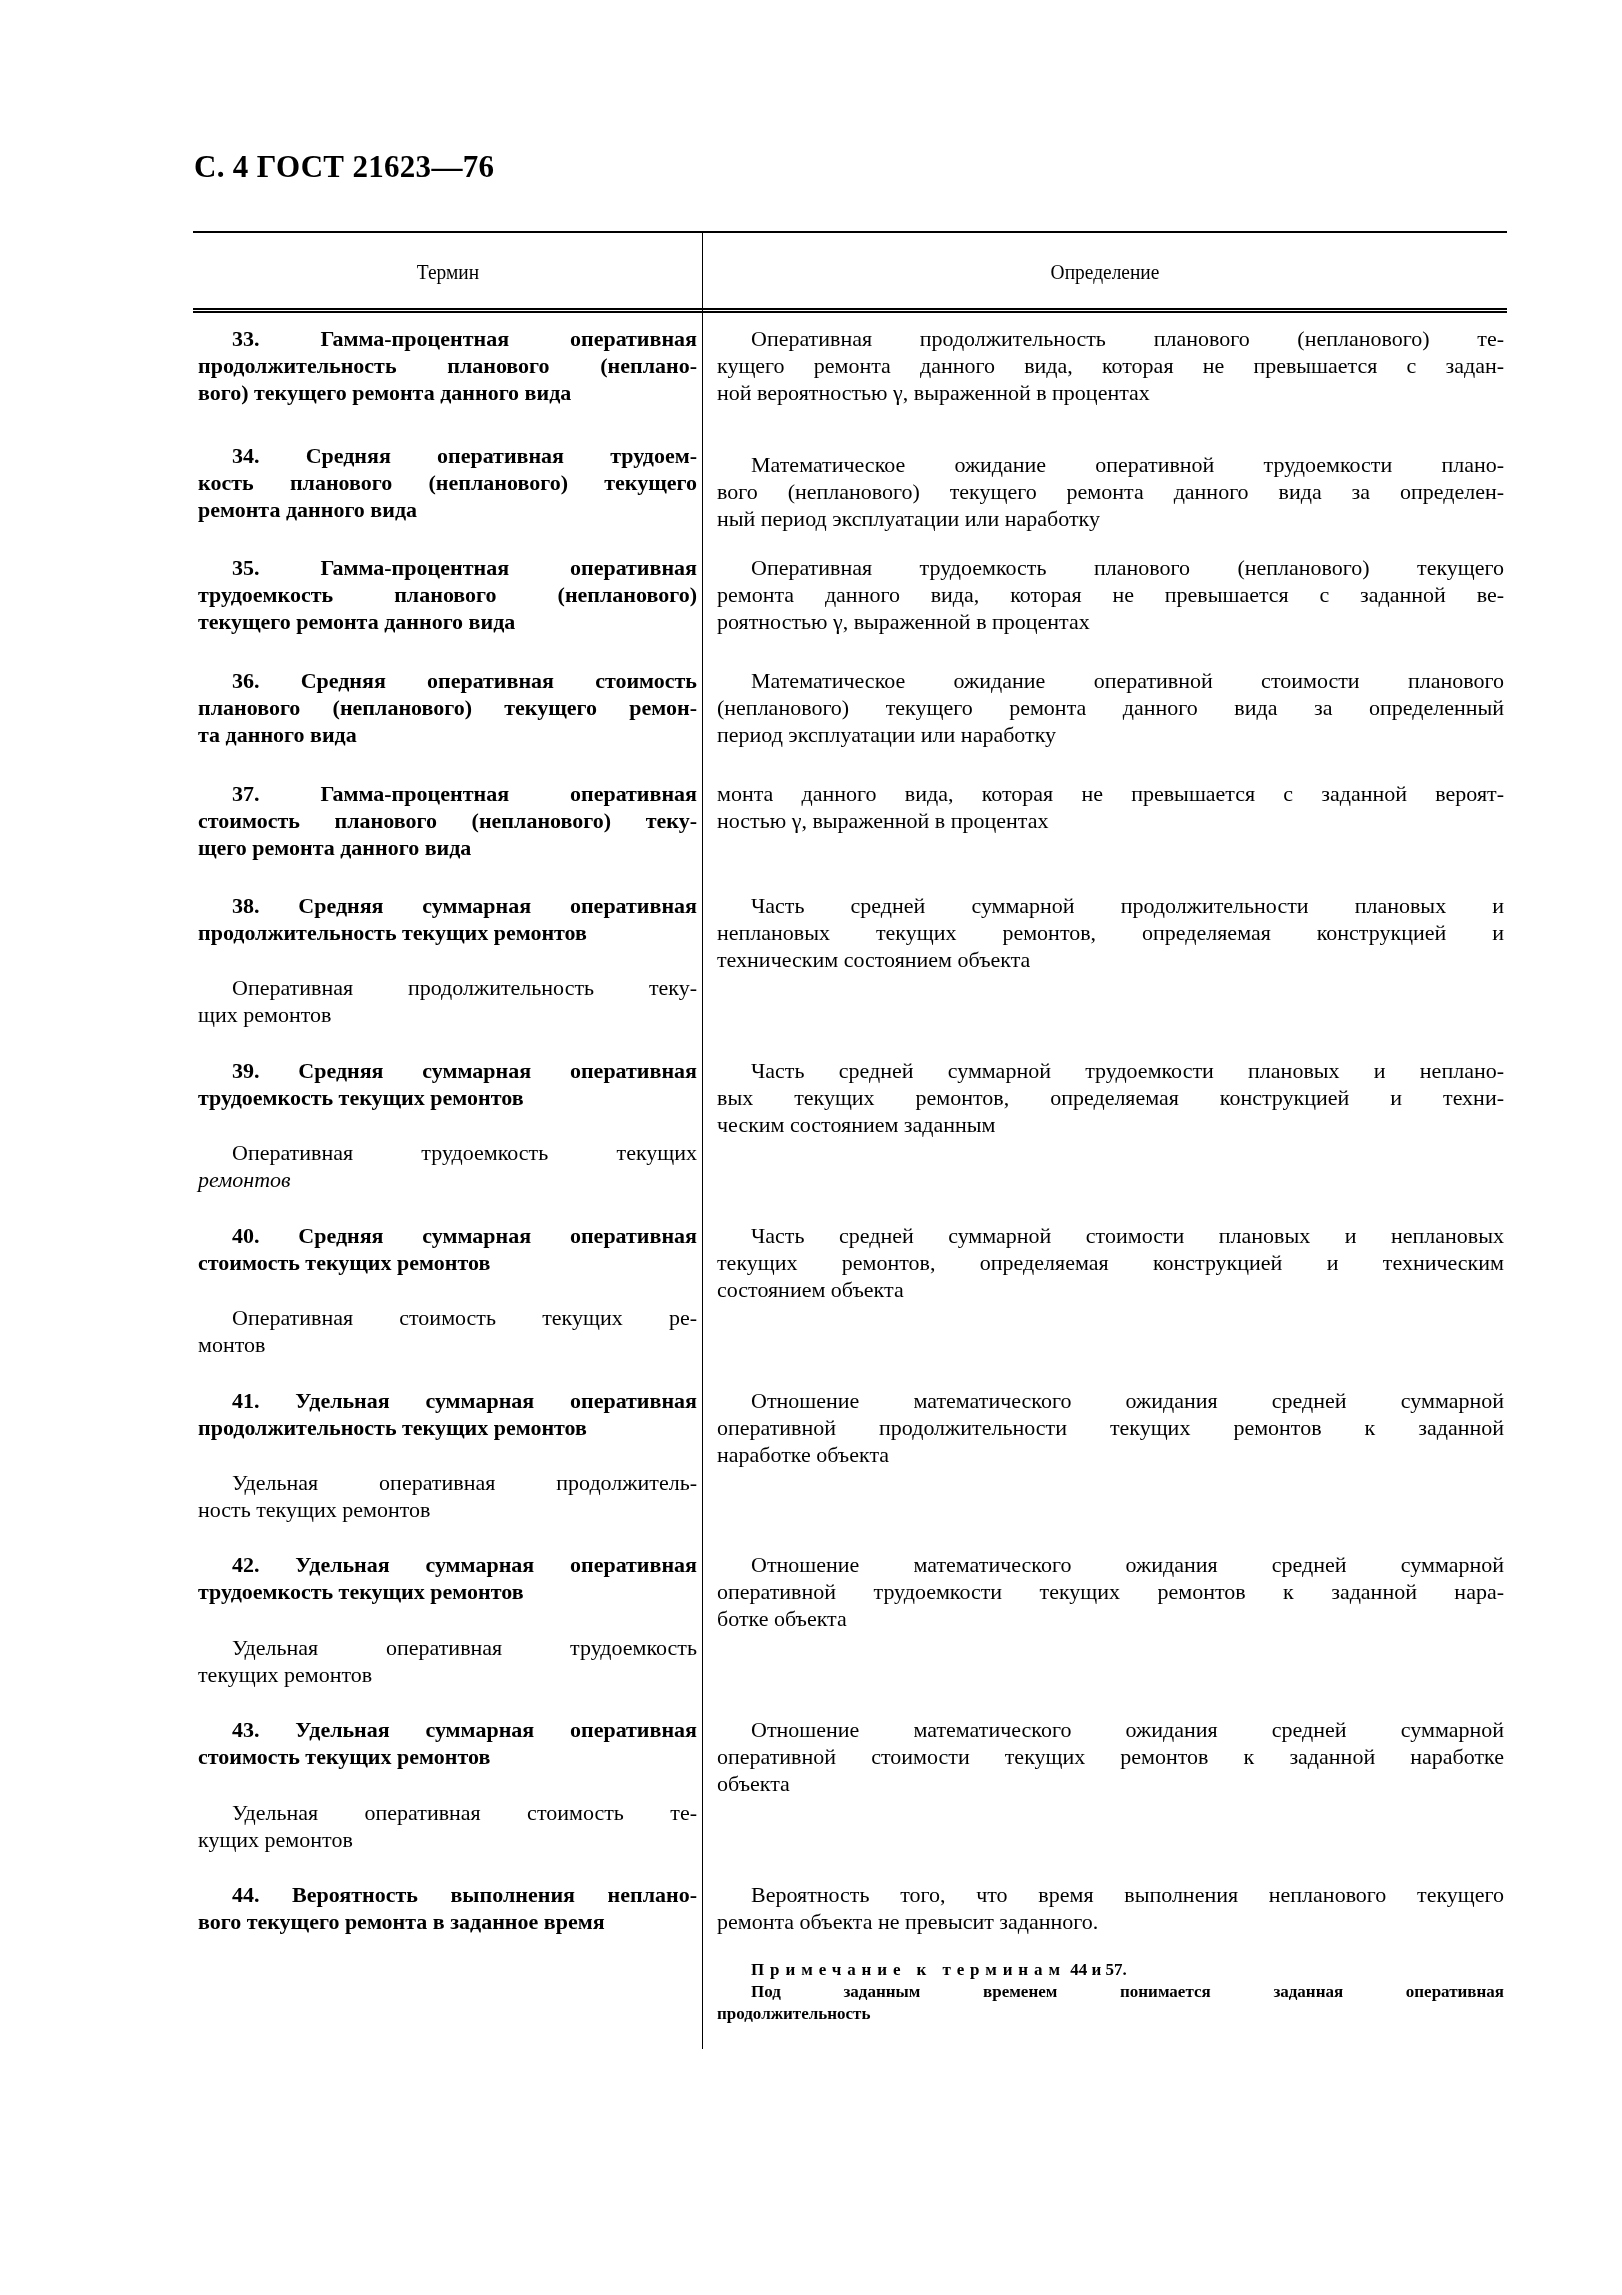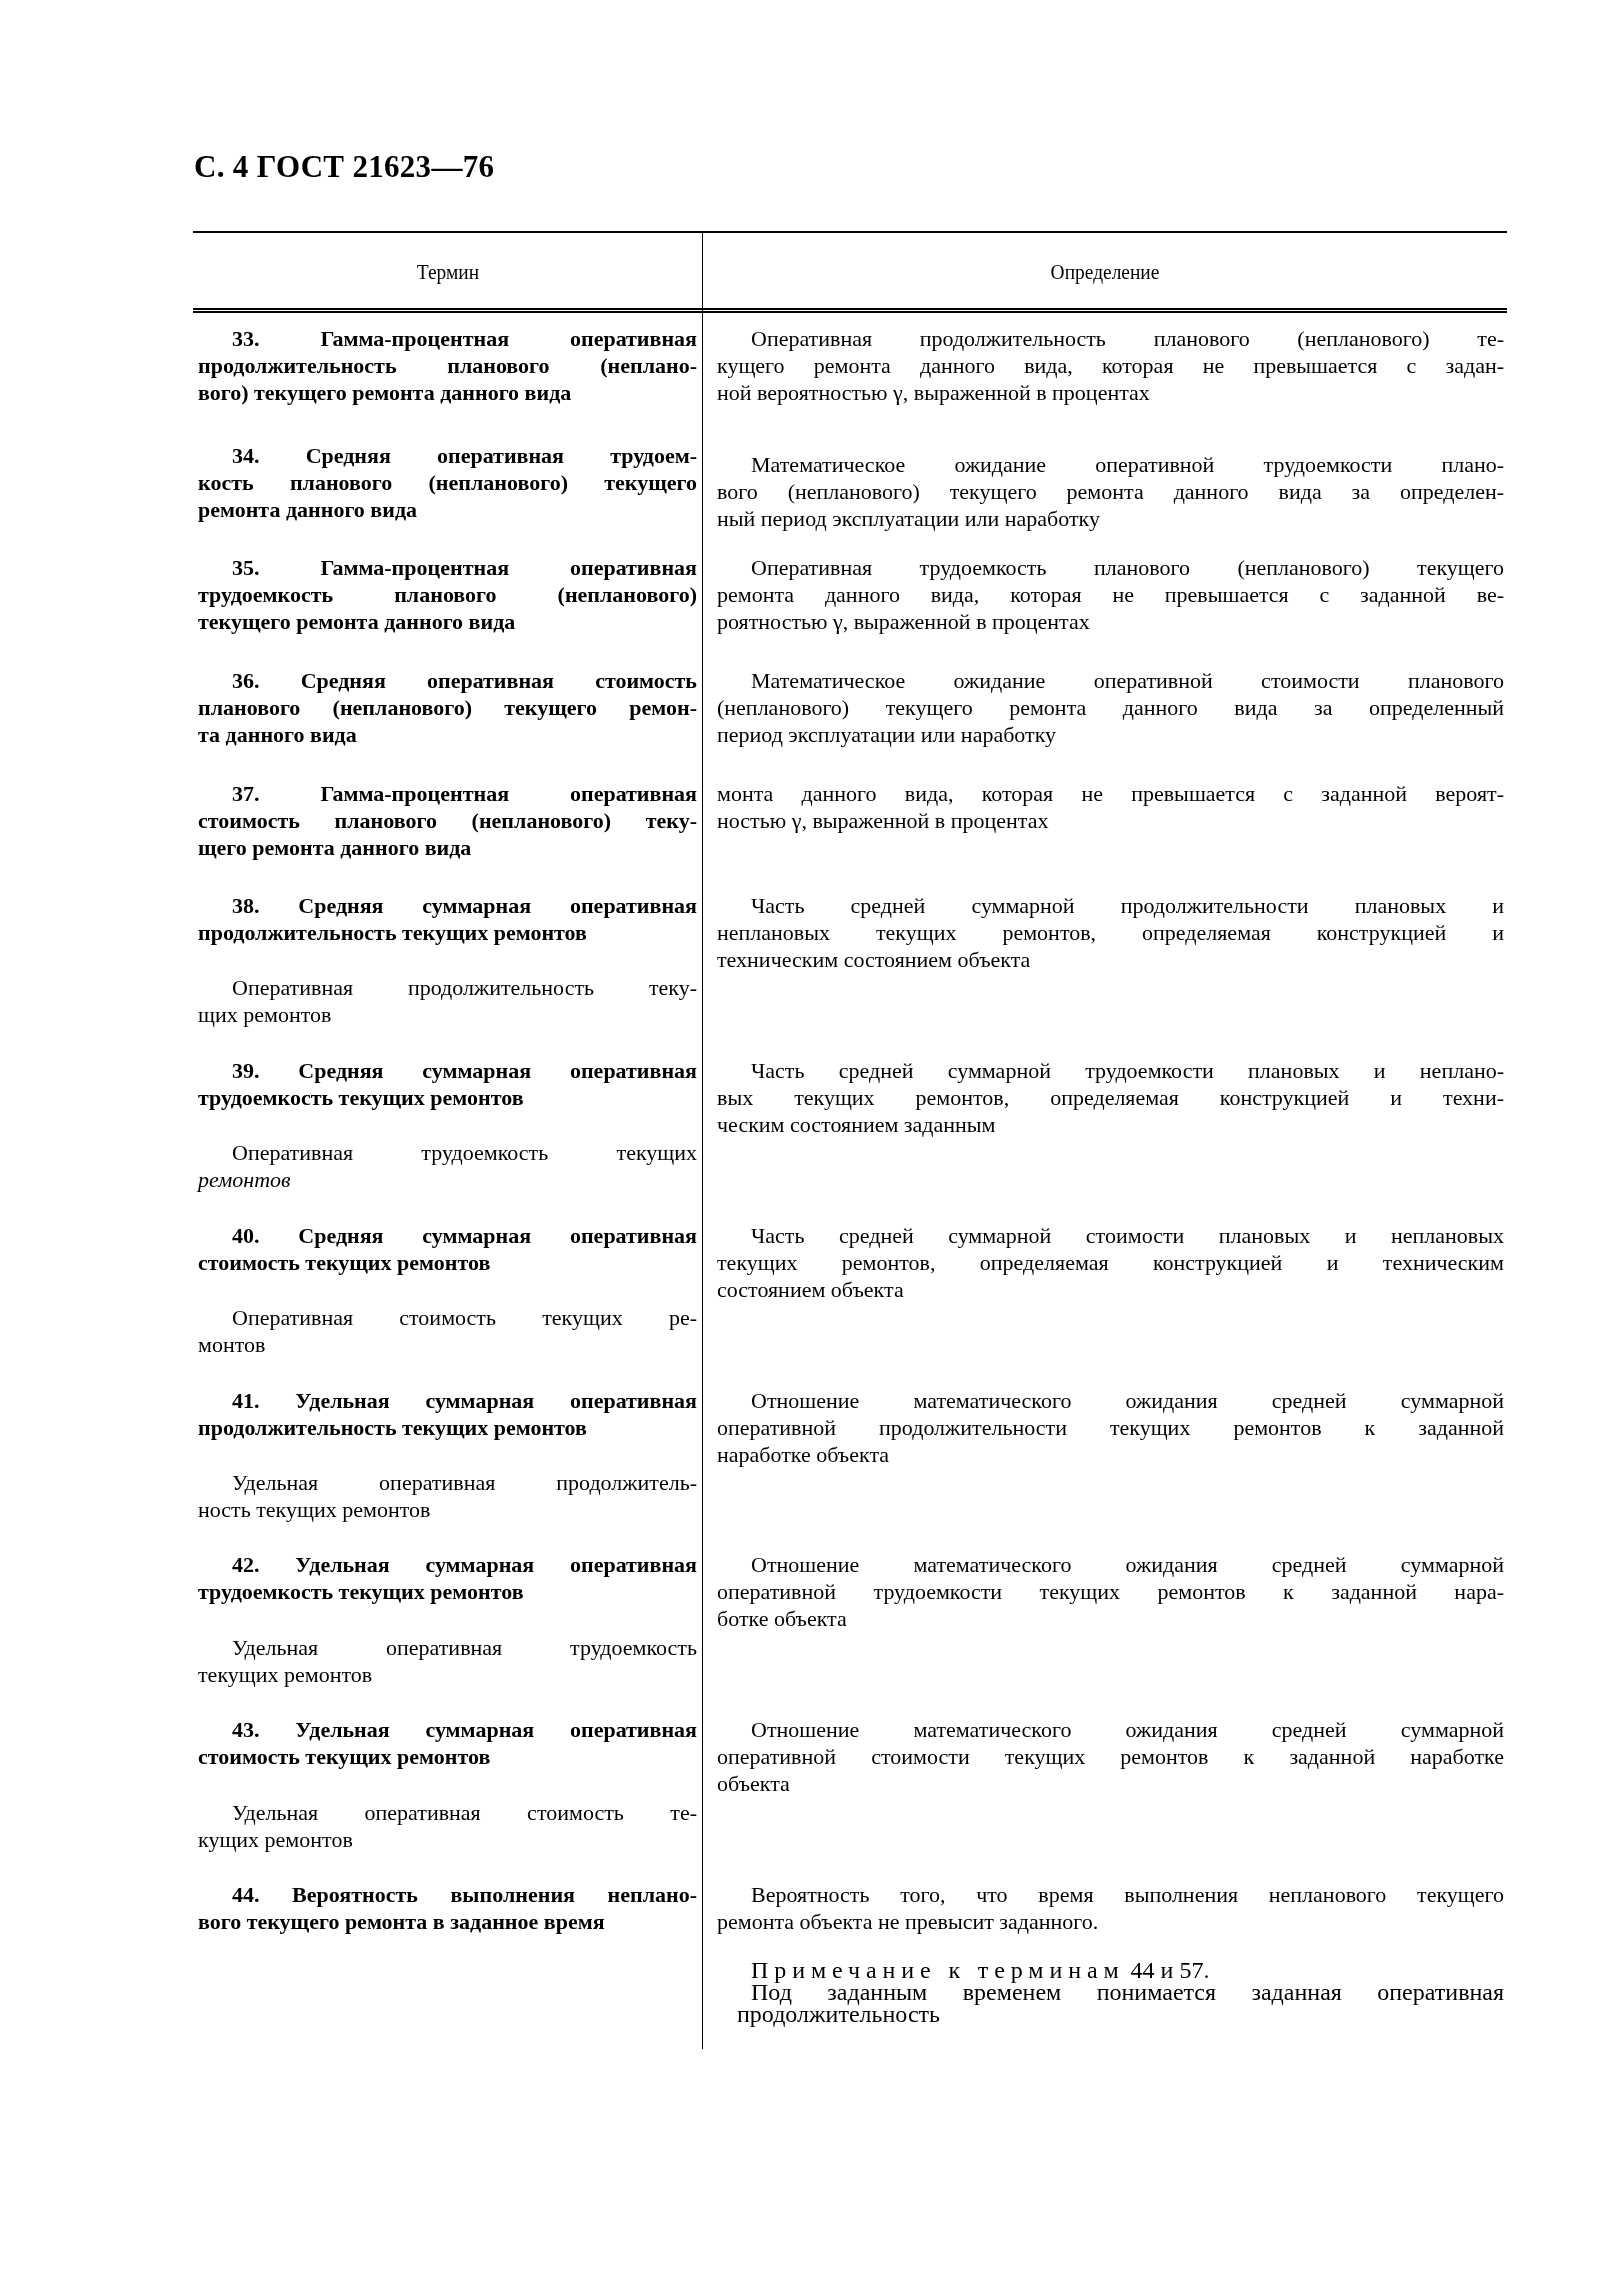--- a/index.html
+++ b/index.html
@@ -8,21 +8,21 @@
   .hline { position: absolute; left: 193px; width: 1314px; height: 2px; background: #000; }
   .vline { position: absolute; left: 702px; top: 232px; width: 1.3px; height: 1817px; background: #000; }
   .col-head { position: absolute; top: 260px; font-size: 21.6px; text-align: center; white-space: nowrap; transform: scaleX(0.9); }
   .block { position: absolute; font-size: 22px; line-height: 27px; }
   .term-col { left: 198px; width: 499px; }
   .def-col { left: 717px; width: 787px; }
   .line { display: block; white-space: nowrap; height: 27px; text-align: justify; text-align-last: justify; transform-origin: left; }
   .line.last { text-align-last: left; }
   .line.indent { padding-left: 34px; }
   .bold { font-weight: bold; }
-  .note-block { font-size: 24px; line-height: 22px; }
+  .note-block { font-size: 17px; line-height: 22px; font-weight: bold; }
   .note-block .line { height: 22px; }
   .spaced { letter-spacing: 5.9px; }
 </style>
 </head>
 <body>
 
 <div>
   <div class="page-title">С. 4 ГОСТ 21623—76</div>
 
   <div class="hline" style="top:231px;"></div>
@@ -165,17 +165,17 @@
         <span class="line indent" style="display: block;">44. Вероятность выполнения неплано-</span>
         <span class="line last" style="display: block;">вого текущего ремонта в заданное время</span>
       </div>
       <div class="block def-col" style="top: 1881px;">
         <span class="line indent" style="display: block;">Вероятность того, что время выполнения непланового текущего</span>
         <span class="line last" style="display: block;">ремонта объекта не превысит заданного.</span>
       </div>
       <div class="block def-col note-block" style="top: 1959px;">
         <span class="line indent" style="text-align: left; text-align-last: left; display: block;"><span class="spaced">Примечание к терминам</span><span> 44 и 57.</span></span>
         <span class="line indent" style="display: block;">Под заданным временем понимается заданная оперативная</span>
-        <span class="line last" style="display: block; margin-left: 20px;">продолжительность</span>
+        <span class="line last" style="display: block;">продолжительность</span>
       </div>
     </div>
 </div>
 
 
 </body></html>

